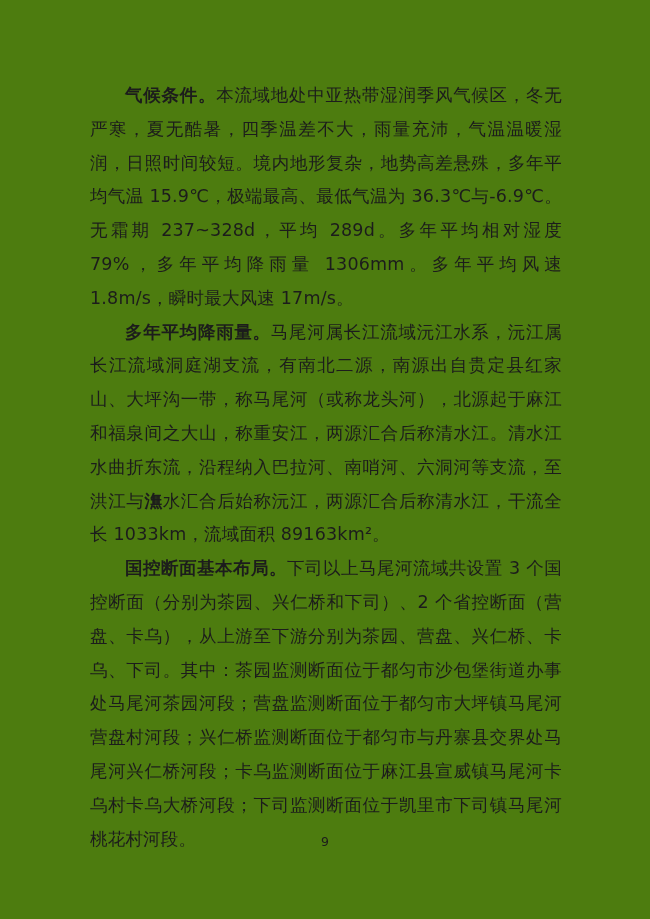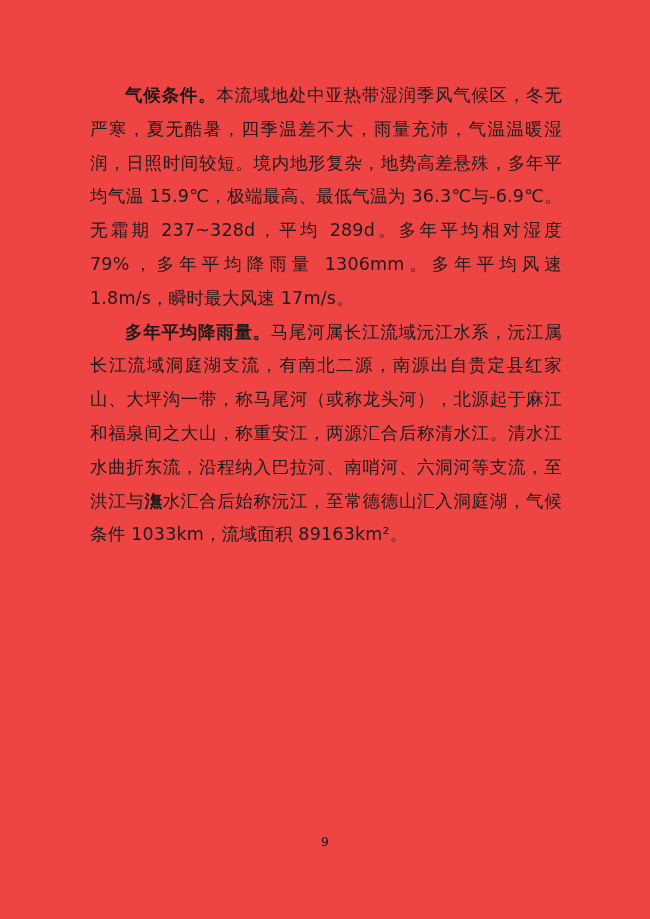--- a/index.html
+++ b/index.html
@@ -4,21 +4,21 @@
 <style>
   html, body {
     margin: 0;
     padding: 0;
     background: #ffffff;
   }
   .page {
     position: relative;
     width: 650px;
     height: 919px;
-    background: #ef4444;
+    background: #4d7c0f;
     overflow: hidden;
     font-family: "DejaVu Sans", "Liberation Sans", sans-serif;
     color: #1c1c1c;
   }
   .content {
     position: absolute;
     left: 90px;
     top: 79px;
     width: 472px;
     font-size: 17.5px;
@@ -50,19 +50,20 @@
   }
 </style>
 </head>
 <body>
 
 <div class="page">
   <div class="content">
 
     <p><span class="lead">气候条件。</span><span>本流域地处中亚热带湿润季风气候区，冬无严寒，夏无酷暑，四季温差不大，雨量充沛，气温温暖湿润，日照时间较短。境内地形复杂，地势高差悬殊，多年平均气温 15.9℃，极端最高、最低气温为 36.3℃与-6.9℃。无霜期 237~328d，平均 289d。多年平均相对湿度 79%，多年平均降雨量 1306mm。多年平均风速 1.8m/s，瞬时最大风速 17m/s。</span></p>
 
-    <p><span class="lead">多年平均降雨量。</span><span>马尾河属长江流域沅江水系，沅江属长江流域洞庭湖支流，有南北二源，南源出自贵定县红家山、大坪沟一带，称马尾河（或称龙头河），北源起于麻江和福泉间之大山，称重安江，两源汇合后称清水江。清水江水曲折东流，沿程纳入巴拉河、南哨河、六洞河等支流，至洪江与</span><span class="special-bold">潕</span><span>水汇合后始称沅江，至常德德山汇入洞庭湖，气候条件 1033km，流域面积 89163km²。</span></p>
+    <p><span class="lead">多年平均降雨量。</span><span>马尾河属长江流域沅江水系，沅江属长江流域洞庭湖支流，有南北二源，南源出自贵定县红家山、大坪沟一带，称马尾河（或称龙头河），北源起于麻江和福泉间之大山，称重安江，两源汇合后称清水江。清水江水曲折东流，沿程纳入巴拉河、南哨河、六洞河等支流，至洪江与</span><span class="special-bold">潕</span><span>水汇合后始称沅江，两源汇合后称清水江，干流全长 1033km，流域面积 89163km²。</span></p>
 
+    <p><span class="lead">国控断面基本布局。</span><span>下司以上马尾河流域共设置 3 个国控断面（分别为茶园、兴仁桥和下司）、2 个省控断面（营盘、卡乌），从上游至下游分别为茶园、营盘、兴仁桥、卡乌、下司。其中：茶园监测断面位于都匀市沙包堡街道办事处马尾河茶园河段；营盘监测断面位于都匀市大坪镇马尾河营盘村河段；兴仁桥监测断面位于都匀市与丹寨县交界处马尾河兴仁桥河段；卡乌监测断面位于麻江县宣威镇马尾河卡乌村卡乌大桥河段；下司监测断面位于凯里市下司镇马尾河桃花村河段。</span></p>
 
   </div>
 
   <div class="page-footer">9</div>
 </div>
 
 </body></html>

